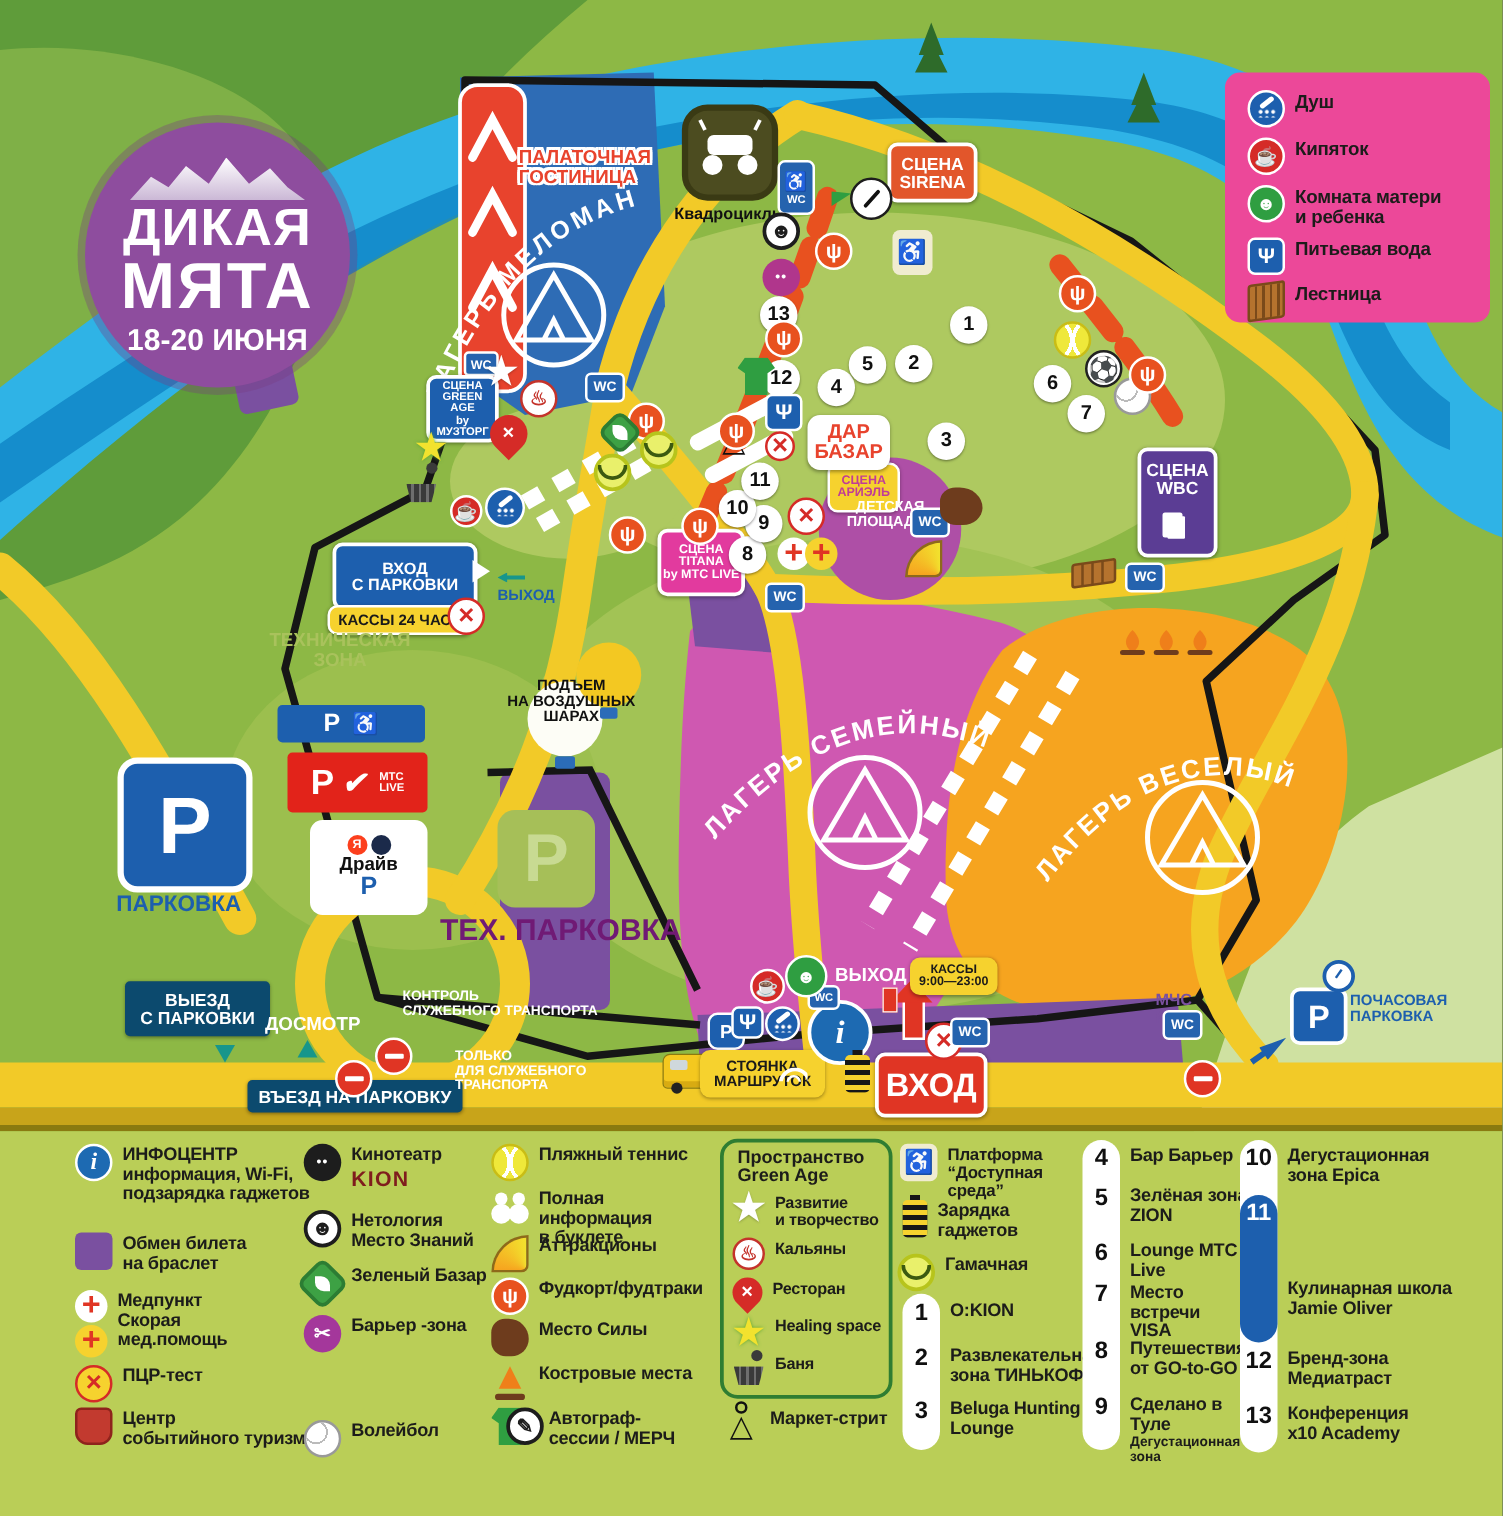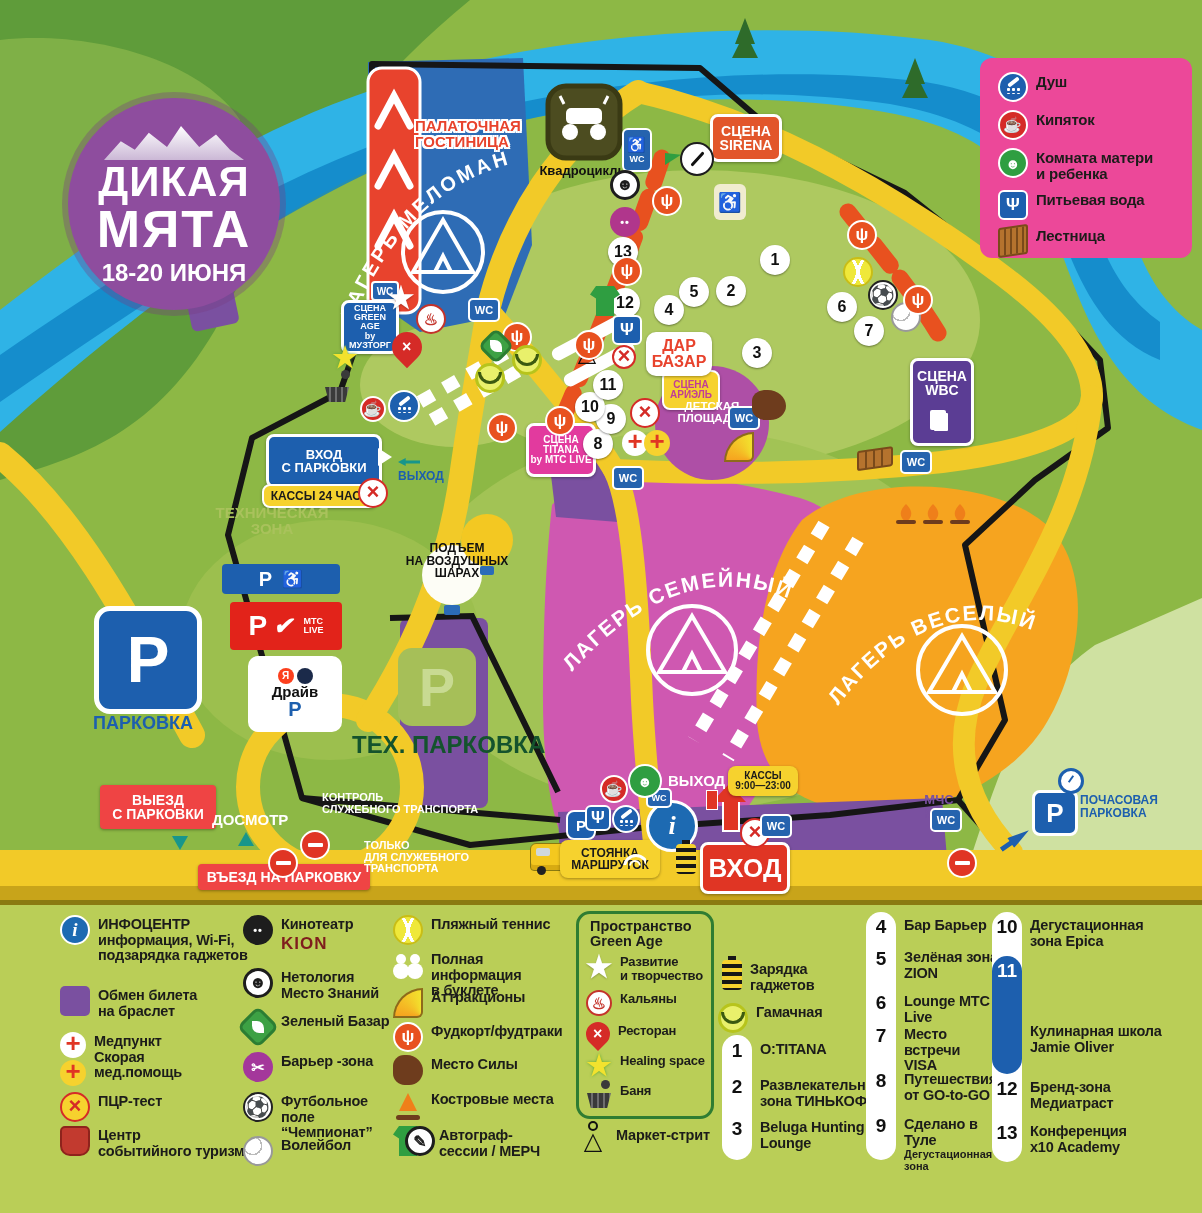--- a/index.html
+++ b/index.html
@@ -13,21 +13,21 @@
   
   .sign{position:absolute;border-radius:8px;display:flex;flex-direction:column;align-items:center;
         justify-content:center;font-weight:800;text-align:center;line-height:1.02;white-space:pre-line;
         box-shadow:0 1px 3px rgba(0,0,0,.35)}
   .sb{background:#1d5fae;color:#fff;border:3px solid #fff}
   .so{background:#e2562b;color:#fff;border:3px solid #fff}
   .sy{background:#f6d22e;color:#1a1a1a;border:2px solid #fff}
   .sp{background:#e23a9e;color:#fff;border:3px solid #fff}
   .sv{background:#5b3d94;color:#fff;border:3px solid #fff}
   .sr{background:#e03524;color:#fff;border:3px solid #fff}
-  .st{background:#ef4444;color:#fff;border:none;border-radius:4px}
+  .st{background:#0c4a6e;color:#fff;border:none;border-radius:4px}
   .sw{background:#fff;color:#e8432d;border:none}
 
   
   .wc{position:absolute;background:#2563ae;color:#fff;border:2px solid #fff;border-radius:5px;
       font-weight:800;font-size:11px;width:28px;height:20px;display:flex;align-items:center;justify-content:center}
   .wc.sm{width:22px;height:16px;font-size:9px}
   .mk{position:absolute;width:30px;height:30px;border-radius:50%;background:#fff;color:#101010;
       font-weight:800;font-size:16px;display:flex;align-items:center;justify-content:center;
       box-shadow:0 1px 2px rgba(0,0,0,.4)}
   .pchip{position:absolute;background:#1d5fae;color:#fff;border:3px solid #fff;border-radius:8px;
@@ -355,21 +355,21 @@
   </div>
   <div class="abs" style="left:248px;top:656px;width:94px;height:76px;background:#fff;border-radius:10px;display:flex;flex-direction:column;align-items:center;justify-content:center">
     <div style="display:flex;align-items:center;gap:3px">
       <span style="width:16px;height:16px;border-radius:50%;background:#fc3f1d;color:#fff;font-weight:800;font-size:10px;display:flex;align-items:center;justify-content:center">Я</span>
       <span style="width:16px;height:16px;border-radius:50%;background:#1b2a4a"></span>
     </div>
     <div class="t" style="font-size:15px;color:#111">Драйв</div>
     <div class="t" style="font-size:20px;color:#1d5fae">P</div>
   </div>
   <div class="abs" style="left:398px;top:648px;width:78px;height:78px;background:#a6bf58;border-radius:14px;display:flex;align-items:center;justify-content:center;font-weight:800;font-size:54px;color:#c8da92">P</div>
-  <div class="t abs" style="left:352px;top:732px;width:220px;font-size:24px;color:#14532d">ТЕХ. ПАРКОВКА</div>
+  <div class="t abs" style="left:352px;top:732px;width:220px;font-size:24px;color:#701a75">ТЕХ. ПАРКОВКА</div>
 
   <div class="sign st" style="left:100px;top:785px;width:116px;height:44px;font-size:14px">ВЫЕЗД
 С ПАРКОВКИ</div>
   <div class="tarrow" style="left:172px;top:836px;border-left:8px solid transparent;border-right:8px solid transparent;border-top:14px solid #17968b"></div>
   <div class="t abs" style="left:212px;top:812px;font-size:15px;color:#fff">ДОСМОТР</div>
   <div class="tarrow" style="left:238px;top:832px;border-left:8px solid transparent;border-right:8px solid transparent;border-bottom:14px solid #17968b"></div>
   <div class="t abs" style="left:322px;top:792px;font-size:11px;color:#fff">КОНТРОЛЬ
 СЛУЖЕБНОГО ТРАНСПОРТА</div>
   <div class="sign st" style="left:198px;top:864px;width:172px;height:26px;font-size:14px">ВЪЕЗД НА ПАРКОВКУ</div>
   <div class="t abs" style="left:364px;top:840px;font-size:11px;color:#fff">ТОЛЬКО
@@ -520,25 +520,20 @@
 Место Знаний</div>
     </div>
   <div class="lrow" style="left:243px;top:1012px;width:150px">
       <span class="icn ic-leafd"></span>
       <div class="ltxt">Зеленый Базар</div>
     </div>
   <div class="lrow" style="left:243px;top:1052px;width:150px">
       <span class="icn ic-beauty"></span>
       <div class="ltxt">Барьер -зона</div>
     </div>
-  <div class="lrow" style="left:243px;top:1092px;width:150px">
-      <span class="icn ic-football"></span>
-      <div class="ltxt">Футбольное поле
-“Чемпионат”</div>
-    </div>
   <div class="lrow" style="left:243px;top:1136px;width:150px">
       <span class="icn ic-volley"></span>
       <div class="ltxt">Волейбол</div>
     </div>
 
   <div class="lrow" style="left:393px;top:915px;width:180px">
       <span class="icn ic-tennis"></span>
       <div class="ltxt">Пляжный теннис</div>
     </div>
   <div class="lrow" style="left:393px;top:950px;width:180px">
@@ -593,33 +588,38 @@
     </div>
   <div class="lrow" style="left:586px;top:1082px;width:120px">
       <span class="icn ic-banya" style="width:26px;height:26px"></span>
       <div class="ltxt" style="font-size:13px">Баня</div>
     </div>
   <div class="lrow" style="left:578px;top:1126px;width:140px">
       <span class="icn ic-hanger"></span>
       <div class="ltxt">Маркет-стрит</div>
     </div>
 
+  <div class="lrow" style="left:720px;top:915px;width:145px">
+      <span class="icn ic-access"></span>
+      <div class="ltxt" style="font-size:13.5px">Платформа
+“Доступная среда”</div>
+    </div>
   <div class="lrow" style="left:722px;top:960px;width:145px">
       <span class="icn ic-batt"></span>
       <div class="ltxt">Зарядка
 гаджетов</div>
     </div>
   <div class="lrow" style="left:718px;top:1003px;width:145px">
       <span class="icn ic-hammock"></span>
       <div class="ltxt">Гамачная</div>
     </div>
   <div class="numpill" style="left:722px;top:1035px;height:125px"></div>
   <div class="lrow" style="left:722px;top:1040px;width:150px">
       <span class="lnum">1</span>
-      <div class="ltxt">O:TITANA</div>
+      <div class="ltxt">O:KION</div>
     </div>
   <div class="lrow" style="left:722px;top:1076px;width:150px">
       <span class="lnum">2</span>
       <div class="ltxt">Развлекательная
 зона ТИНЬКОФФ</div>
     </div>
   <div class="lrow" style="left:722px;top:1118px;width:150px">
       <span class="lnum">3</span>
       <div class="ltxt">Beluga Hunting
 Lounge</div>

